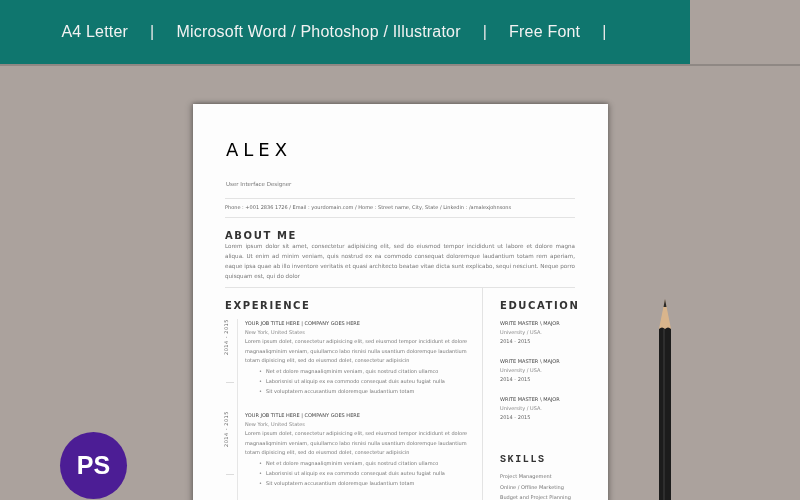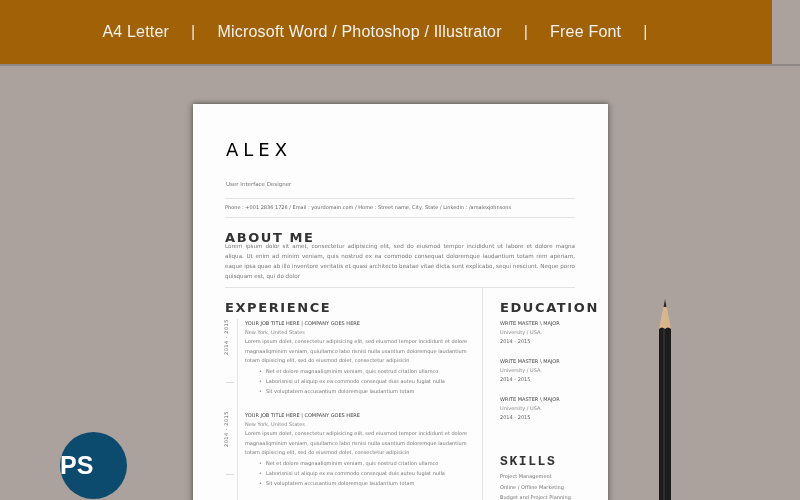--- a/index.html
+++ b/index.html
@@ -3,22 +3,22 @@
   <meta charset="utf-8">
   <style>
     * { box-sizing: border-box; margin: 0; padding: 0; }
     html, body { width: 800px; height: 500px; overflow: hidden; }
     body {
       position: relative;
       background: #aba29d;
       font-family: "DejaVu Sans", sans-serif;
     }
     .topbar {
-      position: absolute; left: 0; top: 0; width: 772px; height: 64px;
-      background: #a16207;
+      position: absolute; left: 0; top: 0; width: 690px; height: 64px;
+      background: #0f766e;
       display: flex; align-items: center; justify-content: center;
       color: #f2f2f2; font-family: "Liberation Sans", sans-serif;
       font-size: 16px; letter-spacing: 0.2px;
     }
     .topbar .item { padding: 0 0; }
     .topbar .sep { padding: 0 22px; color: #e8e8e8; }
     .bottom-edge { position: absolute; left: 0; top: 64px; width: 800px; height: 2px; background: #8f8884; }
 
     .paper {
       position: absolute; left: 193px; top: 104px; width: 415px; height: 410px;
@@ -38,21 +38,21 @@
     .role {
       position: absolute; left: 33px; top: 77px;
       font-size: 5.5px; color: #777;
     }
     .hr { position: absolute; height: 1px; background: #e3e3e3; }
     .contact {
       position: absolute; left: 32px; top: 100px;
       font-size: 5px; color: #666; white-space: nowrap;
     }
     .section-title {
-      position: absolute; font-weight: bold; font-size: 13px;
+      position: absolute; font-weight: bold; font-size: 10px;
       letter-spacing: 1.6px; color: #333;
     }
     .about-text {
       position: absolute; left: 32px; top: 137px; width: 350px;
       font-size: 5.6px; line-height: 10px; color: #777;
       text-align: justify;
     }
     .vline { position: absolute; width: 1px; background: #e3e3e3; }
 
     .job { position: absolute; left: 52px; width: 230px; }
@@ -72,22 +72,22 @@
     .edu { position: absolute; left: 307px; width: 90px; }
     .edu .deg { font-size: 5px; color: #444; height: 10px; line-height: 10px; white-space: nowrap; }
     .edu .uni { font-size: 5px; color: #888; height: 9px; line-height: 9px; }
     .edu .yrs { font-size: 5px; color: #666; height: 9px; line-height: 9px; }
 
     .skills { position: absolute; left: 307px; top: 367px; }
     .skills div { font-size: 5px; color: #777; line-height: 10.5px; white-space: nowrap; }
 
     .ps-badge {
       position: absolute; left: 60px; top: 432px; width: 67px; height: 67px;
-      border-radius: 50%; background: #0c4a6e;
-      display: flex; align-items: center; 
+      border-radius: 50%; background: #4c1d95;
+      display: flex; align-items: center; justify-content: center;
       color: #fff; font-family: "Liberation Sans", sans-serif; font-weight: bold; font-size: 25px;
     }
 
     .pencil { position: absolute; left: 656px; top: 299px; width: 18px; height: 201px; }
   </style>
 </head>
 <body>
 
 <div class="topbar">
   <span class="item">A4 Letter</span>

